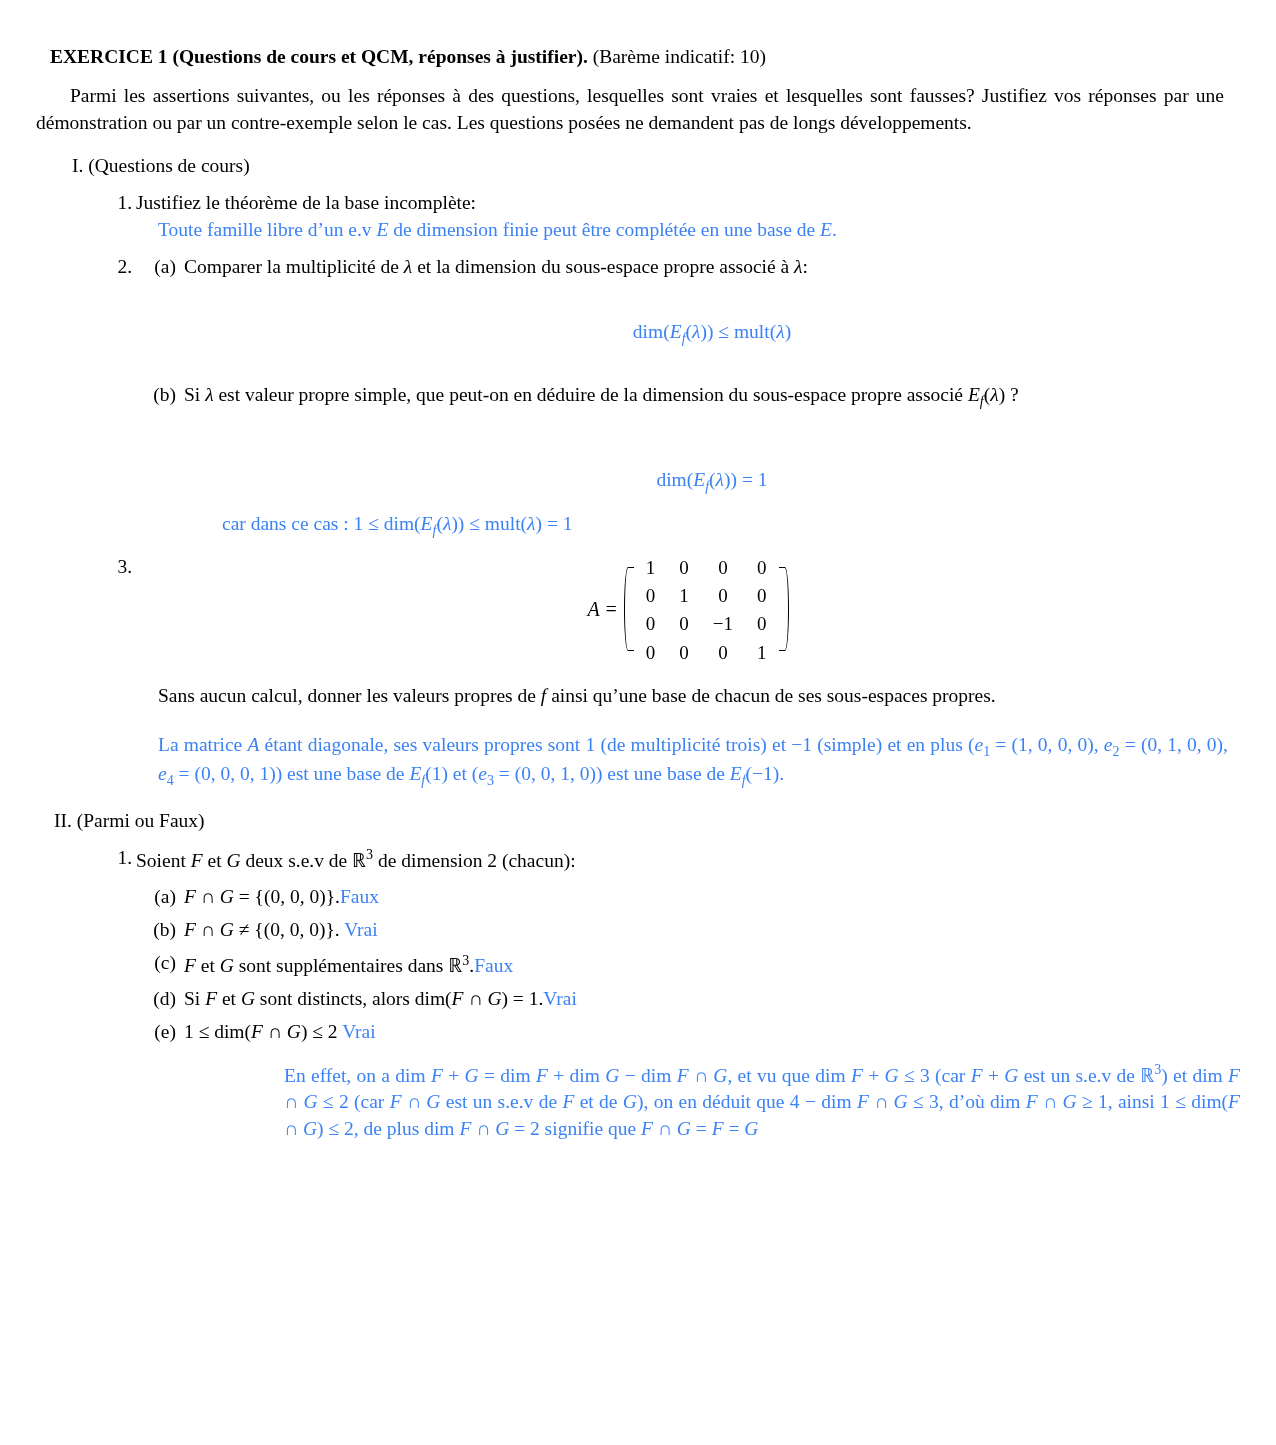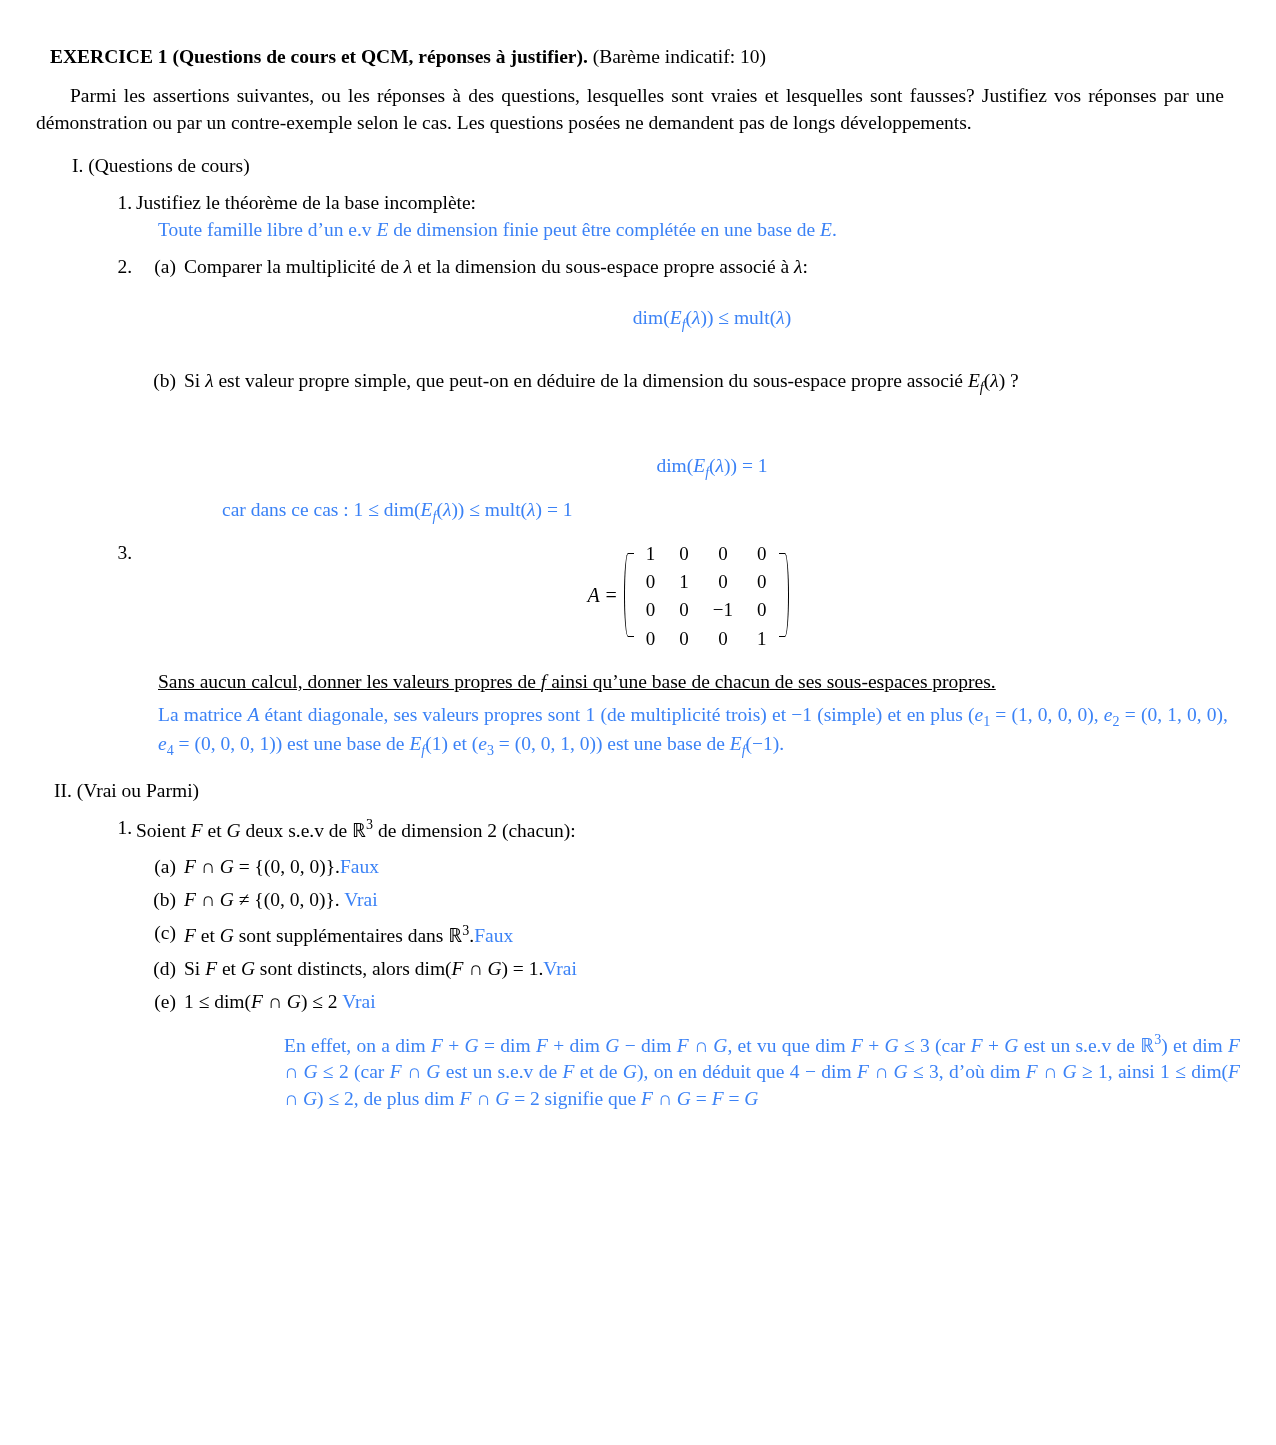--- a/index.html
+++ b/index.html
@@ -78,21 +78,21 @@
     margin: 6px 0 6px 0;
     text-align: justify;
   }
   .answer-indent {
     margin-left: 22px;
   }
   .centered {
     text-align: center;
     margin: 14px 0 14px 0;
   }
-  .centered-tall { margin: 24px 0 34px 0; }
+  .centered-tall { margin: 38px 0 34px 0; }
 
   .matrix-wrap {
     display: flex;
     justify-content: center;
     align-items: center;
     margin: 14px 0 16px 0;
   }
   .mat-eq { margin-right: 6px; font-style: italic; font-size: 20px;}
   .paren {
     font-size: 20px;
@@ -225,33 +225,33 @@
               <td>0</td>
               <td>0</td>
               <td>1</td>
             </tr>
           </tbody>
             </table>
           <span class="paren paren-right"><span class="bar"></span></span>
         </span>
       </div>
 
-      <div style="margin-left:22px;text-decoration:underline;">
+      <div style="margin-left:22px;">
         Sans aucun calcul, donner les valeurs propres de <i>f</i> ainsi qu’une base de chacun de ses sous-espaces propres.
       </div>
 
-      <div class="red answer-block" style="margin-left:22px;margin-top:6px;max-width:1070px;">
+      <div class="red answer-block" style="margin-left:22px;margin-top:22px;max-width:1070px;">
         La matrice <i>A</i> étant diagonale, ses valeurs propres sont 1 (de multiplicité trois) et −1 (simple) et en plus (<i>e</i><sub>1</sub> = (1, 0, 0, 0), <i>e</i><sub>2</sub> = (0, 1, 0, 0), <i>e</i><sub>4</sub> = (0, 0, 0, 1)) est une base de <i>E<sub>f</sub></i>(1) et (<i>e</i><sub>3</sub> = (0, 0, 1, 0)) est une base de <i>E<sub>f</sub></i>(−1).
       </div>
     </li>
   </ol>
 
   <div class="section-head" style="margin-left:18px;margin-top:18px;">
     <span>II.</span>
-    <span>(Vrai ou Parmi)</span>
+    <span>(Parmi ou Faux)</span>
   </div>
 
   <ol class="lvl1">
     <li>
       <span class="marker">1.</span>
       <div>
         Soient <i>F</i> et <i>G</i> deux s.e.v de ℝ<sup>3</sup> de dimension 2 (chacun):
       </div>
 
       <ol class="lvl2 vf-list-answers" style="margin-top:10px;">

